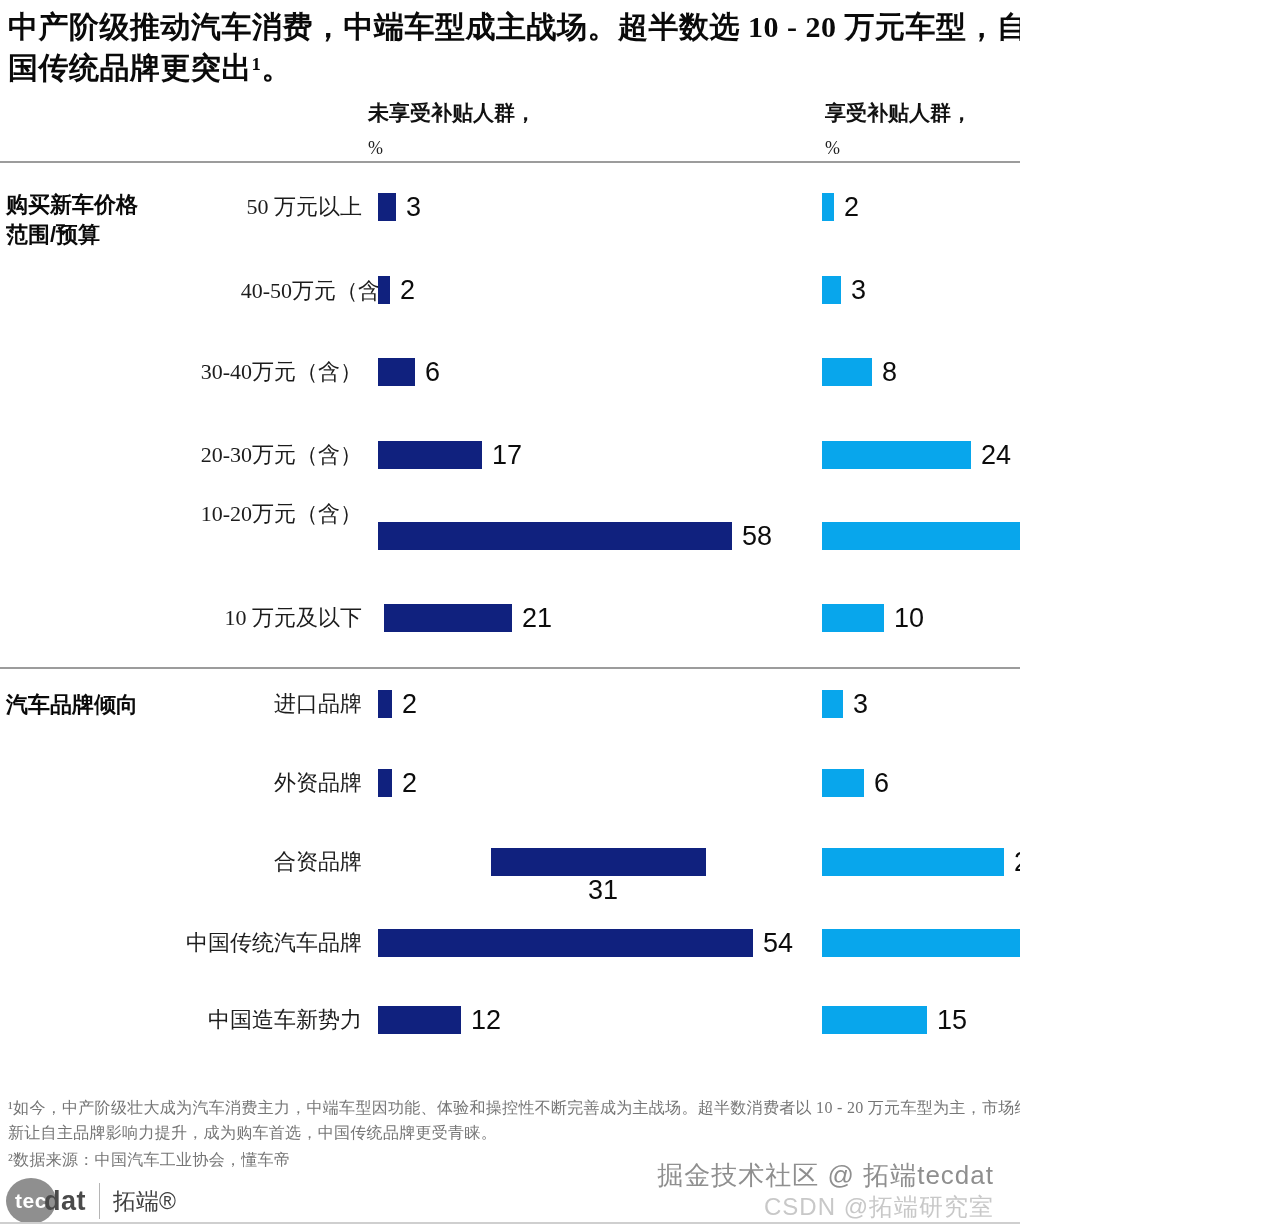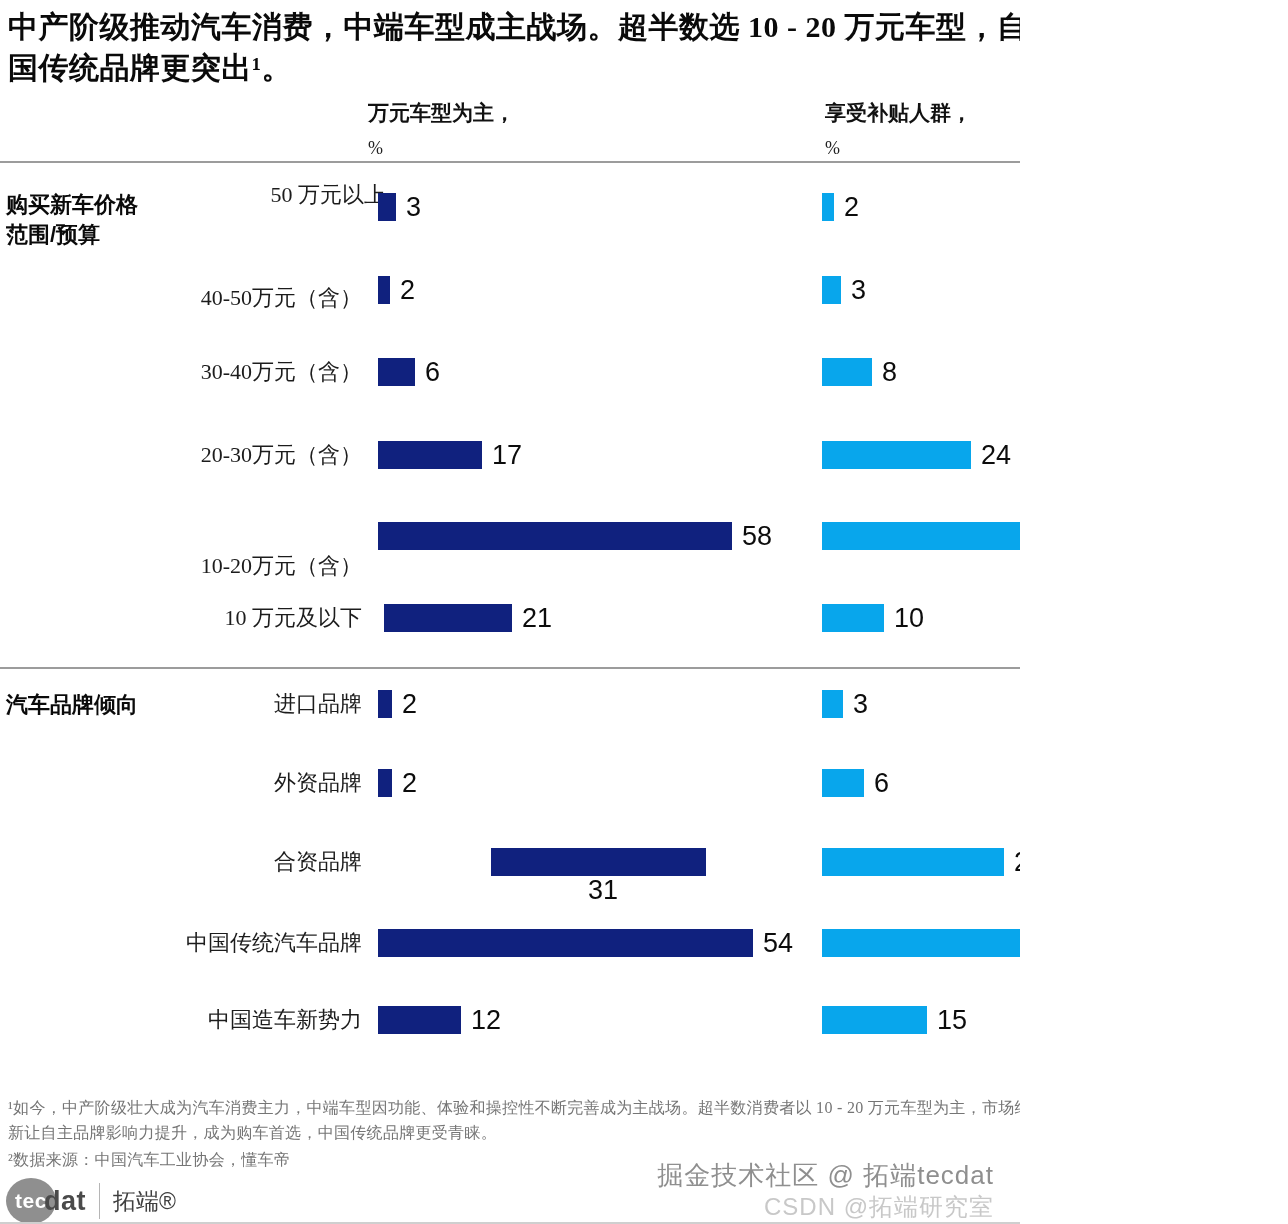--- a/index.html
+++ b/index.html
@@ -66,46 +66,46 @@
   .watermark .w2 { font-size:24px; color:#c8c8c8; margin-top:-2px; letter-spacing:1px; }
 </style>
 </head>
 <body>
 
 <div class="slide">
 
   <div class="title">中产阶级推动汽车消费，中端车型成主战场。超半数选 10 - 20 万元车型，自主品牌受青睐，中国传统品牌更突出¹。</div>
 
   <div class="col-header" style="left:368px; top:99px;">
-    <div class="name">万元车型为主，</div>
+    <div class="name">未享受补贴人群，</div>
     <div class="unit">%</div>
   </div>
   <div class="col-header" style="left:825px; top:99px;">
     <div class="name">享受补贴人群，</div>
     <div class="unit">%</div>
   </div>
 
   <div class="hdiv" style="top:161px;"></div>
 
   <div class="group-label" style="top:190px;">购买新车价格范围/预算</div>
 
   <div>
-    <div class="cat-label" style="top:181px;margin-left:24px;">50 万元以上</div>
+    <div class="cat-label" style="top:193px;">50 万元以上</div>
     <div class="barwrap left" style="top:193px;">
       <div class="bar" style="width: 18px; background: rgb(16, 33, 126);"></div>
       <div class="bar-val">3</div>
     </div>
     <div class="barwrap right" style="top:193px;">
       <div class="bar" style="width: 12px; background: rgb(8, 166, 236);"></div>
       <div class="bar-val">2</div>
     </div>
   </div>
 
   <div>
-    <div class="cat-label" style="top:284px;">40-50万元（含）</div>
+    <div class="cat-label" style="top:277px;margin-left:40px;">40-50万元（含）</div>
     <div class="barwrap left" style="top:276px;">
       <div class="bar" style="width: 12px; background: rgb(16, 33, 126);"></div>
       <div class="bar-val">2</div>
     </div>
     <div class="barwrap right" style="top:276px;">
       <div class="bar" style="width: 19px; background: rgb(8, 166, 236);"></div>
       <div class="bar-val">3</div>
     </div>
   </div>
 
@@ -127,21 +127,21 @@
       <div class="bar" style="width: 104px; background: rgb(16, 33, 126);"></div>
       <div class="bar-val">17</div>
     </div>
     <div class="barwrap right" style="top:441px;">
       <div class="bar" style="width: 149px; background: rgb(8, 166, 236);"></div>
       <div class="bar-val">24</div>
     </div>
   </div>
 
   <div>
-    <div class="cat-label" style="top:552px;padding-left:12px;">10-20万元（含）</div>
+    <div class="cat-label" style="top:500px;padding-left:12px;">10-20万元（含）</div>
     <div class="barwrap left" style="top:522px;">
       <div class="bar" style="width: 354px; background: rgb(16, 33, 126);"></div>
       <div class="bar-val">58</div>
     </div>
     <div class="barwrap right" style="top:522px;">
       <div class="bar" style="width: 372px; background: rgb(8, 166, 236);"></div>
       <div class="bar-val">60</div>
     </div>
   </div>
 

